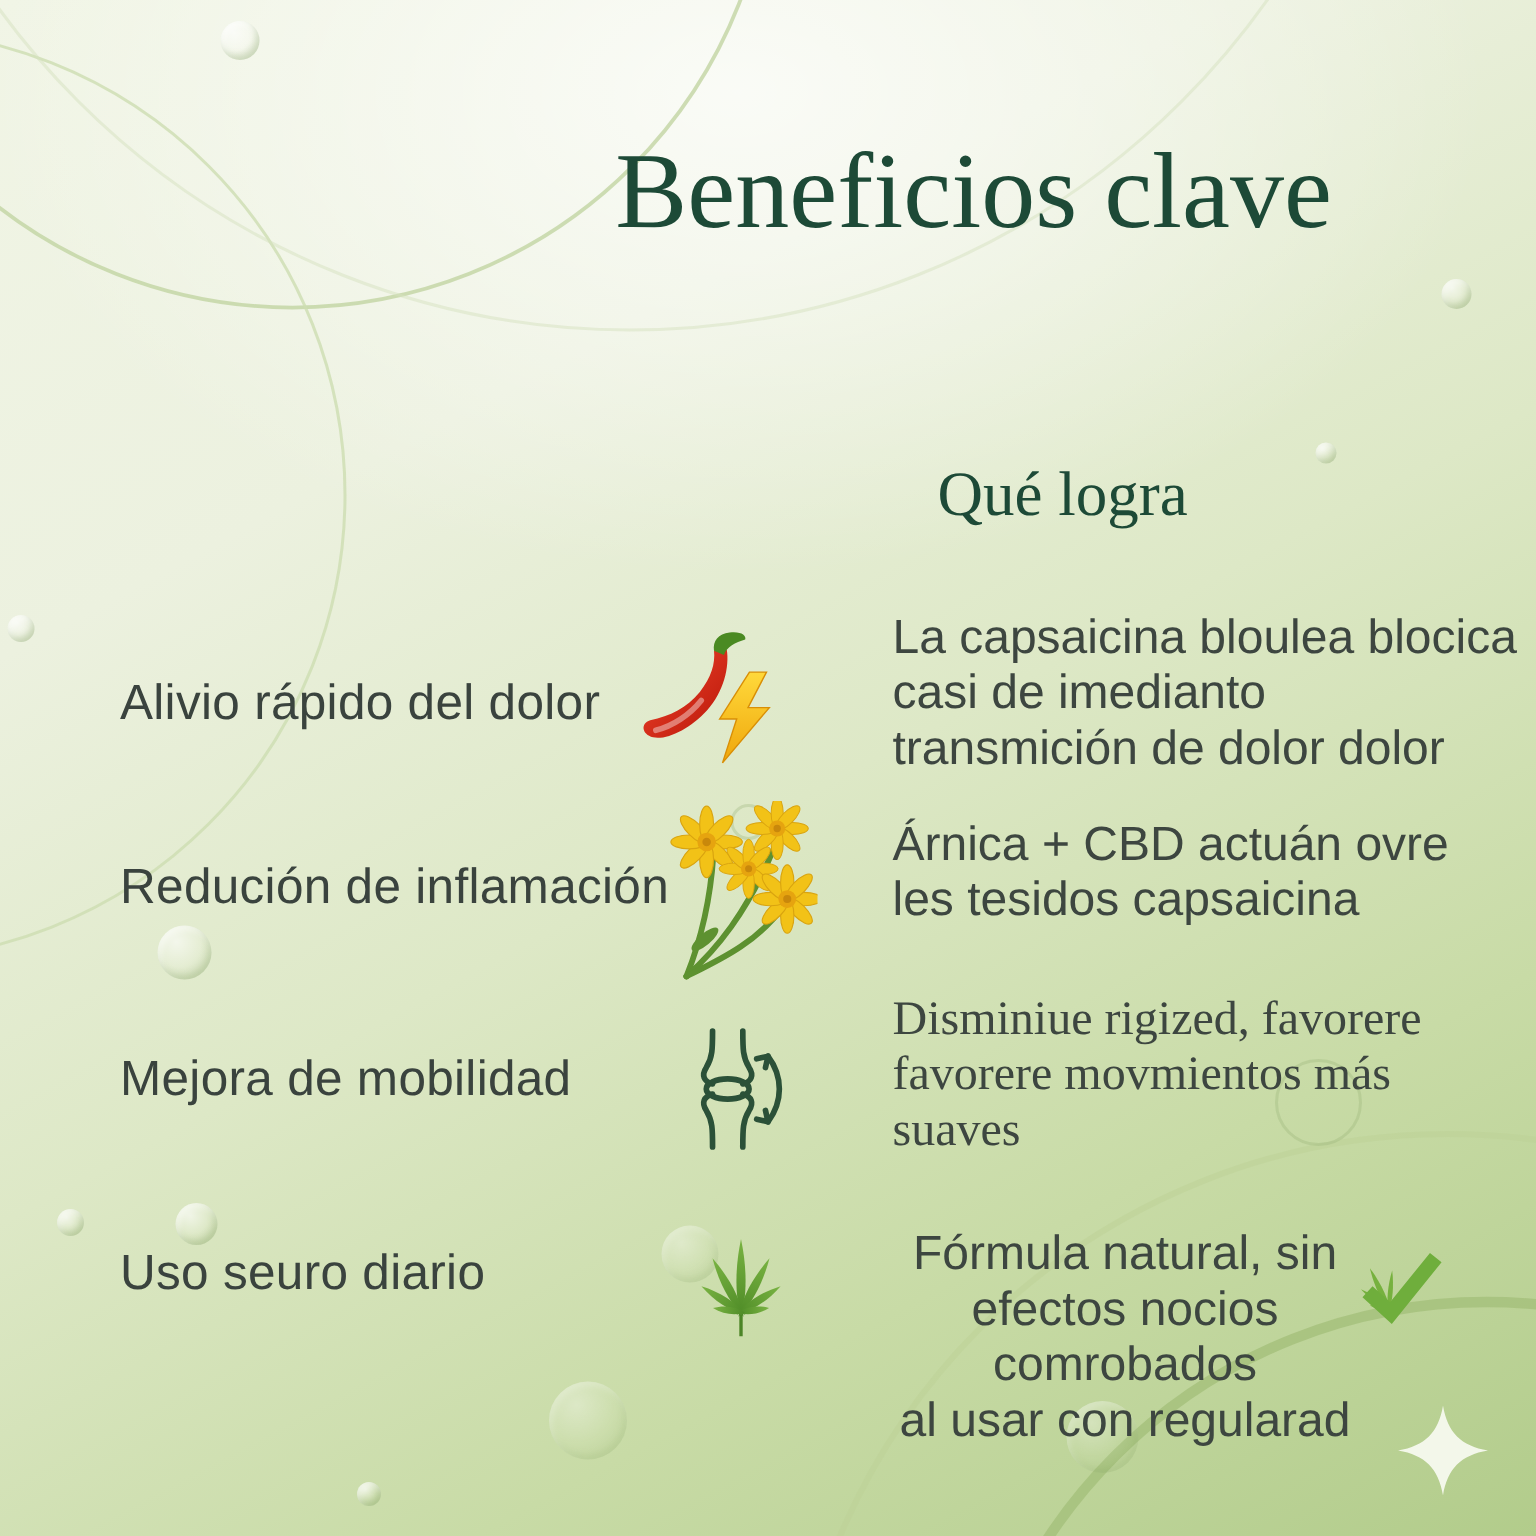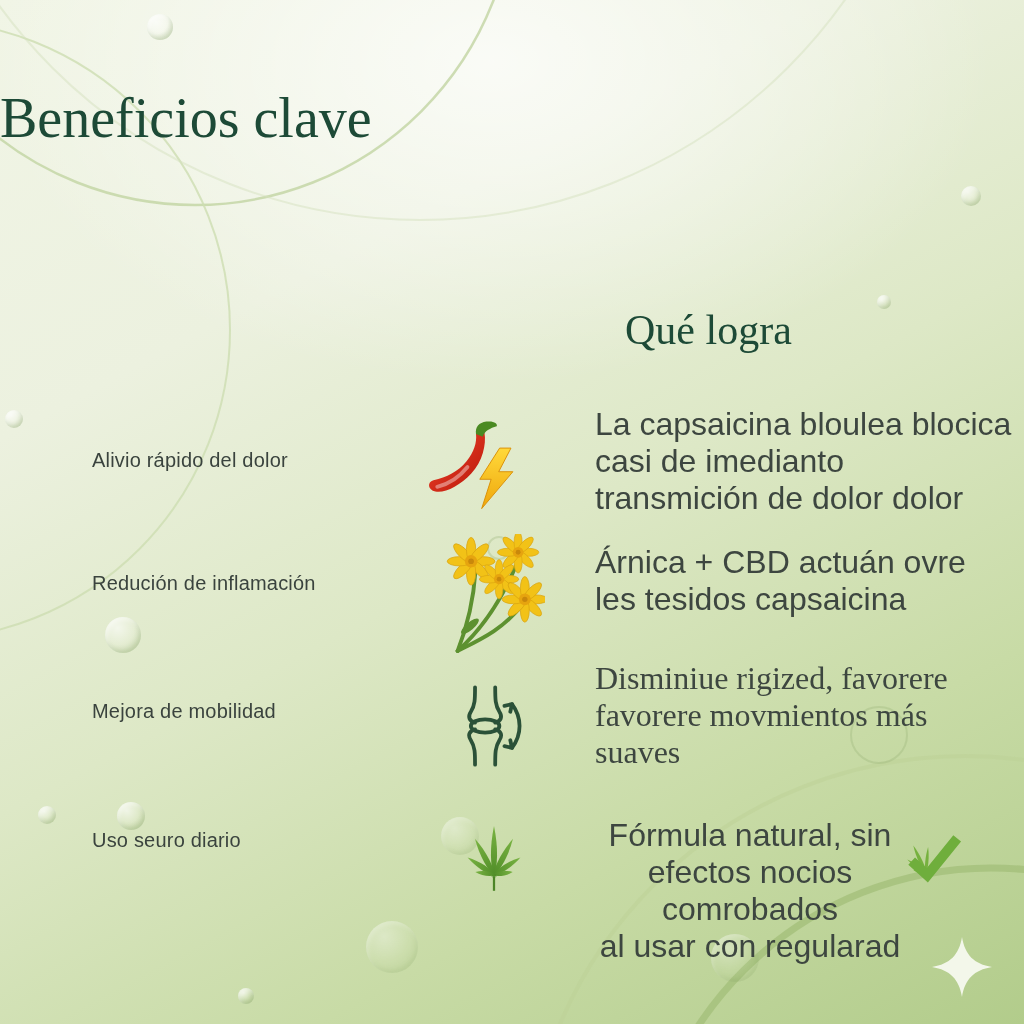--- a/index.html
+++ b/index.html
@@ -5,32 +5,32 @@
   html,body{margin:0;padding:0;}
   .canvas{
     position:relative;width:1024px;height:1024px;overflow:hidden;
     background:
       radial-gradient(ellipse 70% 45% at 48% 6%, rgba(255,255,255,.72), rgba(255,255,255,0) 70%),
       linear-gradient(152deg,#f1f5e6 0%,#ecf1df 28%,#dde8c6 52%,#c8dba6 76%,#b2cc8b 100%);
     font-family:"Liberation Sans", sans-serif;
   }
   .bg-svg{position:absolute;left:0;top:0;}
   .title{
-    position:absolute;top:88px;left:0;width:888px;text-align:left;
-    font-family:"Liberation Serif", serif;font-size:56px;line-height:1.1;
+    position:absolute;top:88px;left:0;width:888px;text-align:right;
+    font-family:"Liberation Serif", serif;font-size:72px;line-height:1.1;
     color:#1d4a37;letter-spacing:0px;font-weight:500;
   }
   .col-header{
     position:absolute;top:306px;
     font-family:"Liberation Serif", serif;font-size:42px;color:#1d4a37;font-weight:500;
   }
   .hdr-benefit{left:80px;}
   .hdr-result{left:625px;font-family:Liberation Serif, serif;}
   .benefit-label{
-    position:absolute;left:92px;font-size:20px;color:#3a433e;letter-spacing:.2px;
+    position:absolute;left:80px;font-size:33px;color:#3a433e;letter-spacing:.2px;
   }
   .result-text{
     position:absolute;left:595px;font-size:32px;line-height:37px;color:#3d4640;
   }
   .result-text.centered{left:565px;width:370px;text-align:center;}
   .row-icon{position:absolute;}
   .bubble{
     position:absolute;border-radius:50%;
     background:radial-gradient(circle at 35% 30%, rgba(255,255,255,.6), rgba(255,255,255,.12) 48%, rgba(125,155,90,.10) 72%, rgba(125,155,90,.20));
     box-shadow:inset -2px -3px 4px rgba(115,145,80,.22), inset 2px 3px 4px rgba(255,255,255,.55);

